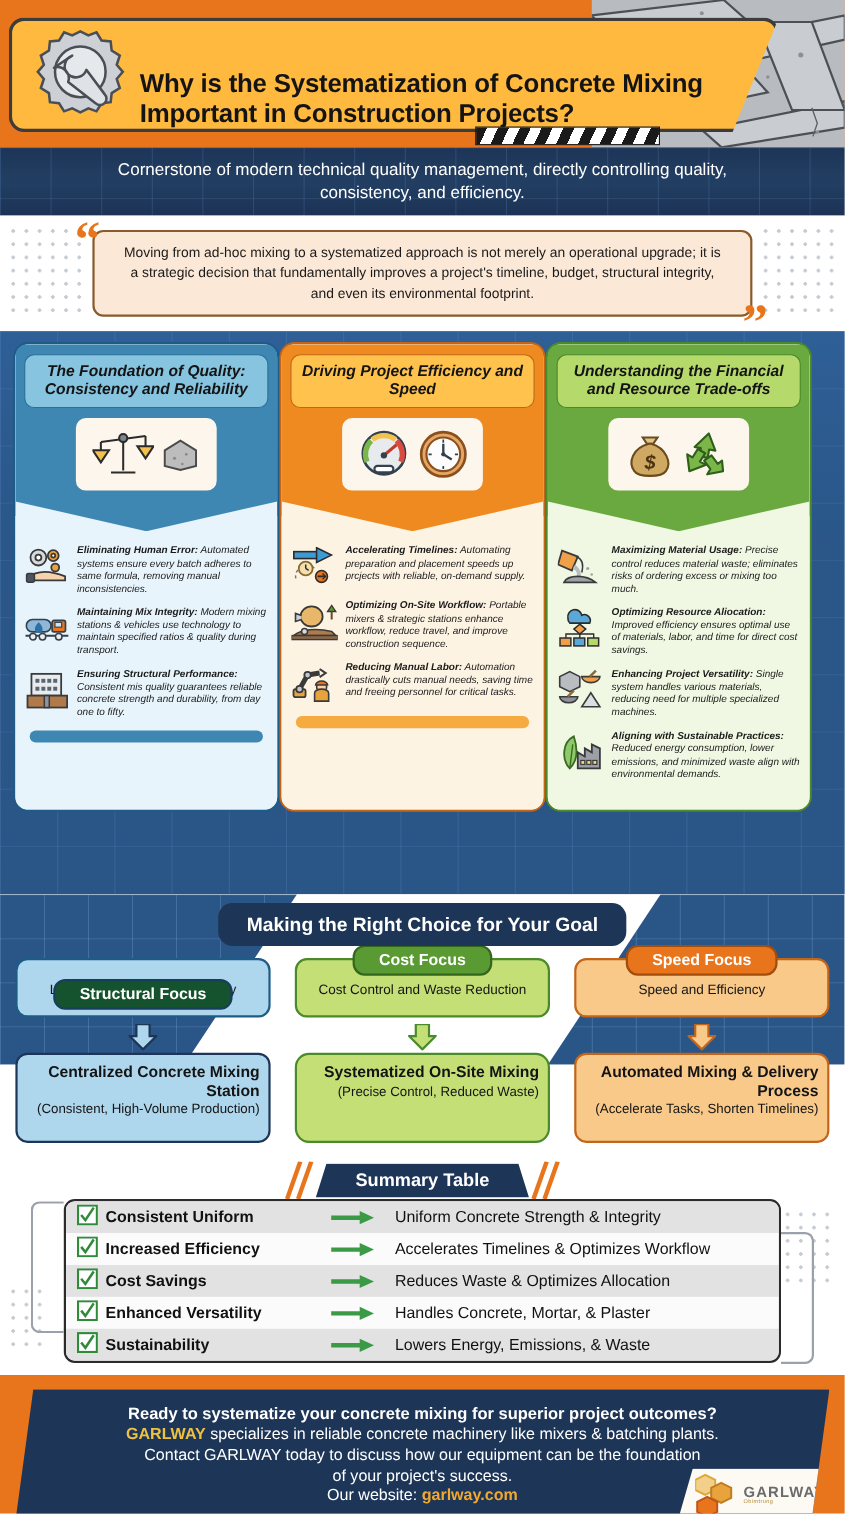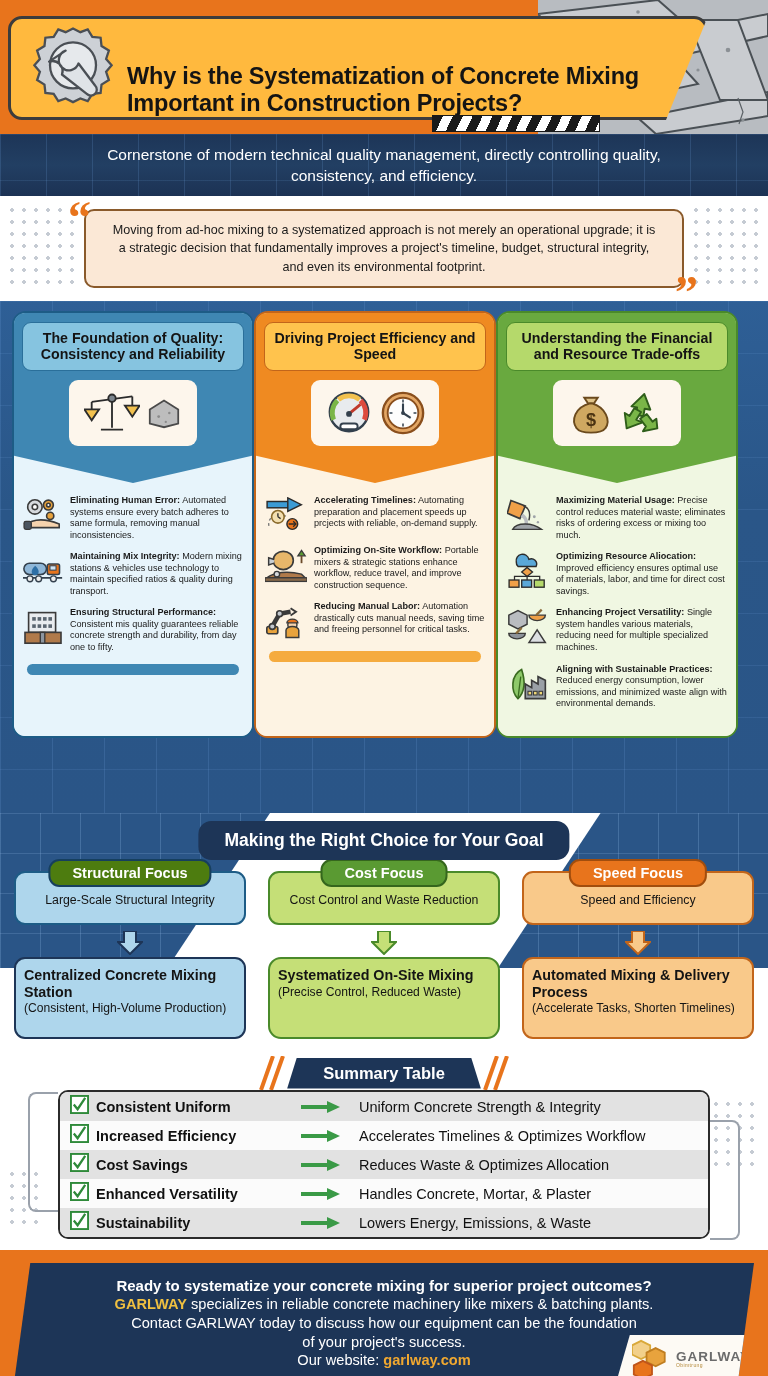--- a/index.html
+++ b/index.html
@@ -86,21 +86,21 @@
   .qmark.close { right: -16px; bottom: -30px; }
 
   
   .cols-area {
     position: relative; width: 768px; height: 512px;
     background: linear-gradient(180deg, #2e5f96 0%, #2a5688 40%, #2a5587 100%);
     overflow: hidden;
   }
   .cols-area .bp-lines { background-size: 52px 52px; }
   .cols-wrap {
-    position: relative; display: flex; gap: 0; padding: 10px 28px 0 12px;
+    position: relative; display: flex; gap: 0; padding: 10px 28px 0 12px; font-style: italic;
   }
   .col {
     width: 242px; border-radius: 14px; overflow: visible; position: relative;
     border: 2.5px solid; display: flex; flex-direction: column;
   }
   .col-top {
     position: relative; padding: 9px 8px 0 8px; height: 170px;
     clip-path: polygon(0 0, 100% 0, 100% 84%, 50% 100%, 0 84%);
     border-radius: 11px 11px 0 0;
   }
@@ -171,40 +171,40 @@
     width: 232px; border-radius: 11px; border: 2px solid; padding-top: 20px;
     text-align: center; position: relative; height: 54px;
   }
   .focus-pill {
     position: absolute; top: -14px; left: 50%; transform: translateX(-50%);
     padding: 4px 22px; border-radius: 11px; border: 2px solid;
     color: #fff; font-weight: bold; font-size: 14.5px; white-space: nowrap;
   }
   .focus-sub { font-size: 12.3px; color: #141414; }
   .f1 { background: #aed6ec; border-color: #1d5c86; }
-  .f1 .focus-pill { background: #4d7c0f; border-color: #163f5e; }
+  .f1 .focus-pill { background: #14532d; border-color: #163f5e; margin-top: 31px; }
   .f2 { background: #c5df77; border-color: #4a8a2a; }
   .f2 .focus-pill { background: #5a9a32; border-color: #35661d; }
   .f3 { background: #f9c98a; border-color: #c2651a; }
   .f3 .focus-pill { background: #e8741c; border-color: #a14d0d; }
 
   .arrow-row {
     position: absolute; top: 118px; left: 0; width: 768px;
     display: flex; justify-content: space-between; padding: 0 14px; z-index: 5;
   }
   .arrow-cell { width: 232px; display: flex; justify-content: center; }
   .down-arrow { width: 26px; height: 24px; }
 
   .result-row {
     position: absolute; top: 144px; left: 0; width: 768px;
     display: flex; justify-content: space-between; padding: 0 14px; z-index: 5;
   }
   .result-card {
     width: 232px; border-radius: 11px; border: 2.5px solid; padding: 8px 8px 9px 8px;
-    text-align: left; min-height: 82px;
+    text-align: right; min-height: 82px;
   }
   .result-title { font-weight: bold; font-size: 14.3px; color: #141414; line-height: 1.16; }
   .result-sub { font-size: 12.1px; color: #141414; line-height: 1.2; margin-top: 1px; }
   .r1 { background: #aed6ec; border-color: #1d3557; }
   .r2 { background: #c5df77; border-color: #4a8a2a; border-radius: 13px; }
   .r3 { background: #f9c98a; border-color: #c2651a; }
 
   
   .summary {
     position: relative; width: 768px; height: 200px; background: #ffffff;

